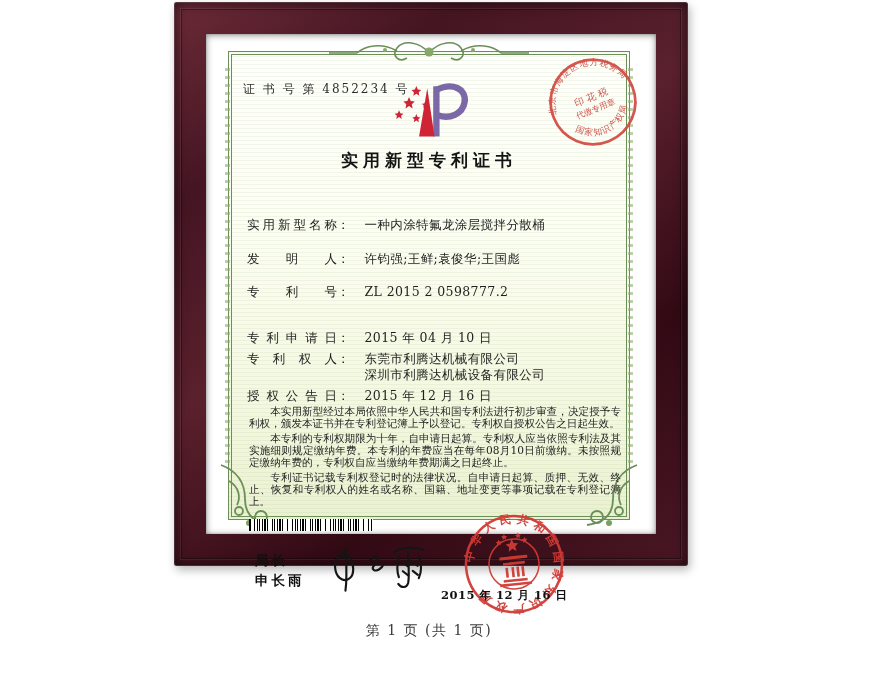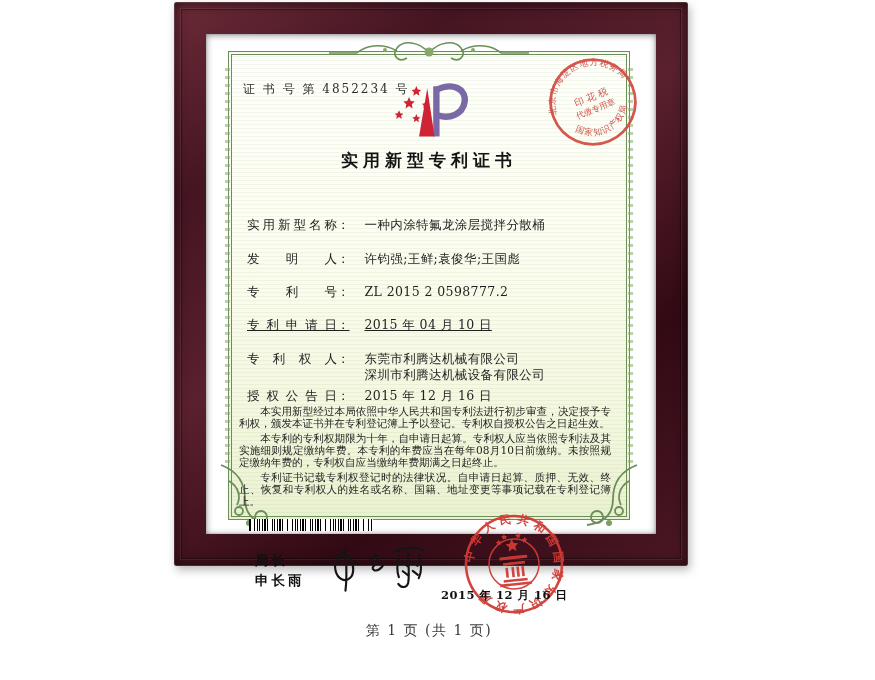--- a/index.html
+++ b/index.html
@@ -26,23 +26,23 @@
   
   .cert-no{position:absolute;left:14px;top:29px;font-size:12px;letter-spacing:2px;color:#2c2c2c;}
   .logo{position:absolute;left:160px;top:27px;width:82px;height:62px;}
   .title{position:absolute;left:0;right:0;top:97px;text-align:center;font-size:17px;font-weight:700;
          letter-spacing:5px;color:#141414;}
   .seal-tax{position:absolute;left:318px;top:4px;width:92px;height:92px;transform:rotate(-22deg);opacity:.92;}
   .field{position:absolute;left:18px;right:12px;display:flex;font-size:12.5px;color:#1f1f1f;line-height:16px;}
   .lbl{display:inline-block;width:90px;text-align:justify;text-align-last:justify;}
   .colon{flex:none;}
   .val{margin-left:15px;letter-spacing:.4px;}
-  .f-name{top:165px;} .f-inv{top:199px;} .f-pno{top:232px;} .f-fil{top:265px;text-decoration:underline;}
+  .f-name{top:165px;} .f-inv{top:199px;} .f-pno{top:232px;} .f-fil{top:278px;}
   .f-pat{top:299px;} .f-grant{top:336px;}
-  .body{position:absolute;left:10px;top:353px;width:372px;font-size:10.6px;line-height:12px;
+  .body{position:absolute;left:20px;top:353px;width:372px;font-size:10.6px;line-height:12px;
         text-align:justify;color:#1f1f1f;}
   .body p{margin:0 0 3px 0;text-indent:2em;}
   .barcode{position:absolute;left:20px;top:467px;width:124px;height:12px;
     background:repeating-linear-gradient(90deg,#000 0 1.5px,#fff 1.5px 2.6px,#000 2.6px 3.4px,#fff 3.4px 5.4px,#000 5.4px 6px,#fff 6px 7.6px);}
   .exec{position:absolute;left:26px;font-size:13.5px;font-weight:700;letter-spacing:3px;color:#111;}
   .exec-title{top:500px;} .exec-name{top:520px;}
   .sig{position:absolute;left:90px;top:490px;width:116px;height:52px;transform:rotate(-2deg);}
   .seal-cnipa{position:absolute;left:233px;top:460px;width:104px;height:104px;opacity:.95;transform:rotate(-6deg);}
   .seal-date{position:absolute;left:212px;top:536px;width:160px;font-size:11.5px;font-weight:700;
              letter-spacing:.5px;color:#111;z-index:3;}

